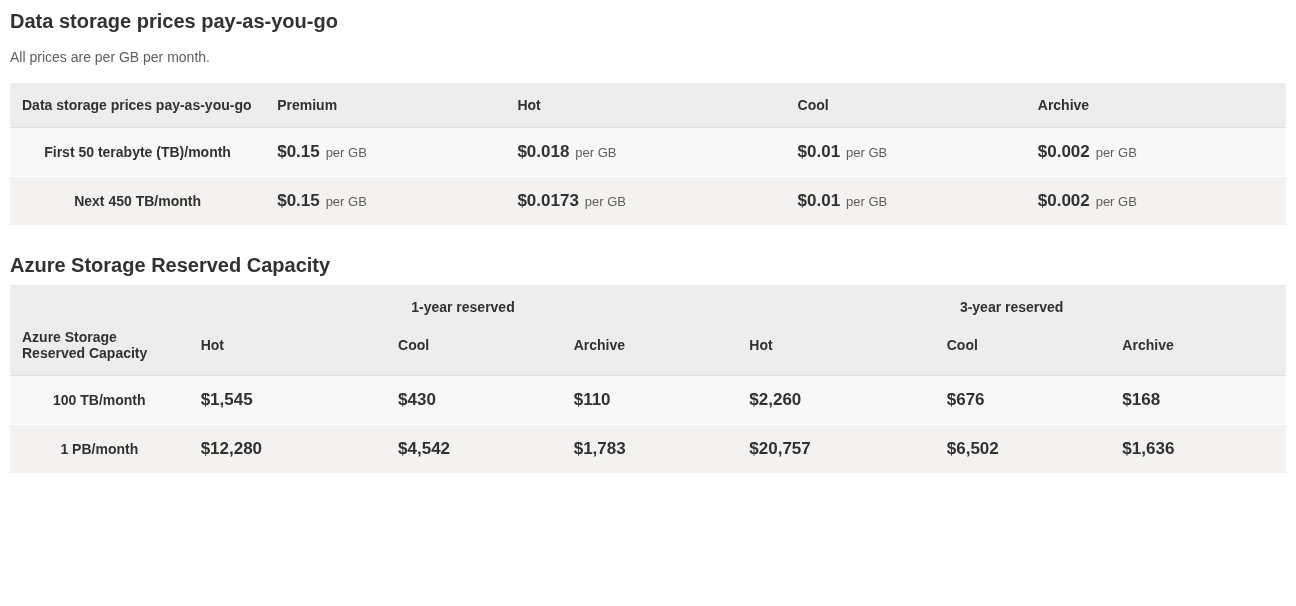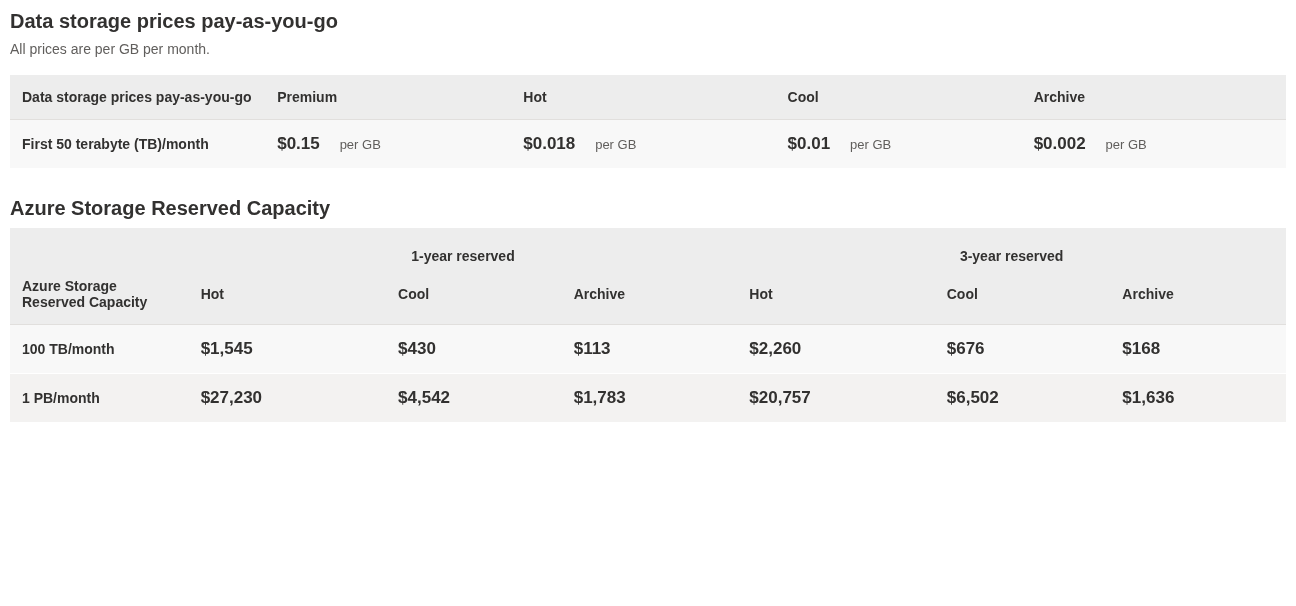--- a/index.html
+++ b/index.html
@@ -12,21 +12,21 @@
   }
   h2 {
     font-size: 20px;
     font-weight: 600;
     margin: 0 0 8px 0;
     color: #323130;
   }
   .subtitle {
     font-size: 14px;
     color: #605e5c;
-    margin: 8px 0 18px 0;
+    margin: 16px 0 18px 0;
   }
   table {
     width: 100%;
     border-collapse: collapse;
     margin-bottom: 28px;
   }
   th, td {
     text-align: left;
     padding: 14px 12px;
     vertical-align: middle;
@@ -35,50 +35,51 @@
     background: #ededed;
     font-weight: 600;
     font-size: 14px;
     color: #323130;
     border-bottom: 1px solid #e1dfdd;
   }
   thead tr.group-row th {
     text-align: center;
     border-bottom: none;
     padding-bottom: 8px;
-    padding-top: 20px;
+    padding-top: 14px;
   }
   thead tr.sub-row th {
     padding-top: 6px;
   }
   tbody tr {
     border-bottom: 1px solid #ffffff;
   }
   tbody tr:nth-child(odd) {
     background: #f8f8f8;
   }
   tbody tr:nth-child(even) {
     background: #f3f2f1;
   }
   .row-label {
     font-weight: 600;
     color: #323130;
     font-size: 14px;
+    text-align: center;
   }
   .price {
     font-weight: 600;
     font-size: 17px;
     color: #323130;
     margin-top: 48px;
   }
   .unit {
     font-weight: 400;
     font-size: 13px;
     color: #605e5c;
-    margin-left: 16px;
+    margin-left: 2px;
   }
   .col-first {
     width: 19%;
   }
   .t1 .col-first { width: 20%; }
   .t2 .col-first { width: 14%; }
 </style>
 </head>
 <body>
 
@@ -96,20 +97,27 @@
     </tr>
   </thead>
   <tbody>
     <tr>
       <td class="row-label">First 50 terabyte (TB)/month</td>
       <td><span class="price">$0.15</span> <span class="unit">per GB</span></td>
       <td><span class="price">$0.018</span> <span class="unit">per GB</span></td>
       <td><span class="price">$0.01</span> <span class="unit">per GB</span></td>
       <td><span class="price">$0.002</span> <span class="unit">per GB</span></td>
     </tr>
+    <tr>
+      <td class="row-label">Next 450 TB/month</td>
+      <td><span class="price">$0.15</span> <span class="unit">per GB</span></td>
+      <td><span class="price">$0.0173</span> <span class="unit">per GB</span></td>
+      <td><span class="price">$0.01</span> <span class="unit">per GB</span></td>
+      <td><span class="price">$0.002</span> <span class="unit">per GB</span></td>
+    </tr>
   </tbody>
 </table>
 
 <h2>Azure Storage Reserved Capacity</h2>
 
 <table class="t2">
   <thead>
     <tr class="group-row">
       <th class="col-first"></th>
       <th colspan="3">1-year reserved</th>
@@ -123,28 +131,28 @@
       <th>Hot</th>
       <th>Cool</th>
       <th>Archive</th>
     </tr>
   </thead>
   <tbody>
     <tr>
       <td class="row-label">100 TB/month</td>
       <td><span class="price">$1,545</span></td>
       <td><span class="price">$430</span></td>
-      <td><span class="price">$113</span></td>
+      <td><span class="price">$110</span></td>
       <td><span class="price">$2,260</span></td>
       <td><span class="price">$676</span></td>
       <td><span class="price">$168</span></td>
     </tr>
     <tr>
       <td class="row-label">1 PB/month</td>
-      <td><span class="price">$27,230</span></td>
+      <td><span class="price">$12,280</span></td>
       <td><span class="price">$4,542</span></td>
       <td><span class="price">$1,783</span></td>
       <td><span class="price">$20,757</span></td>
       <td><span class="price">$6,502</span></td>
       <td><span class="price">$1,636</span></td>
     </tr>
   </tbody>
 </table>
 
 </body></html>

